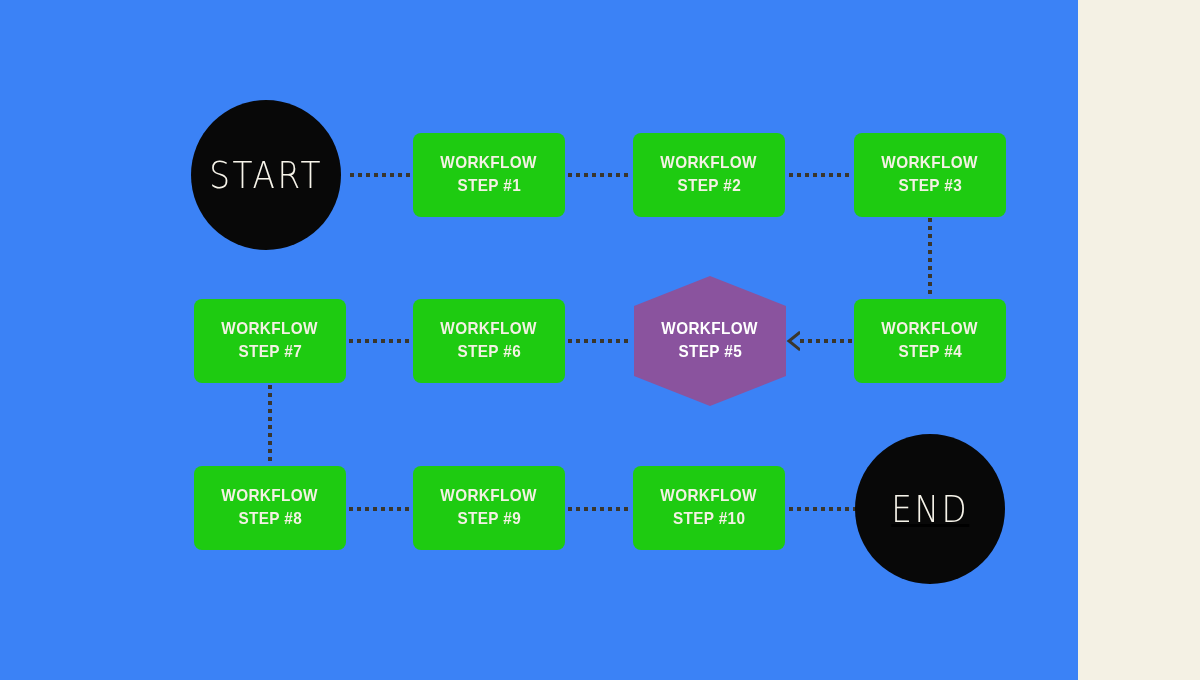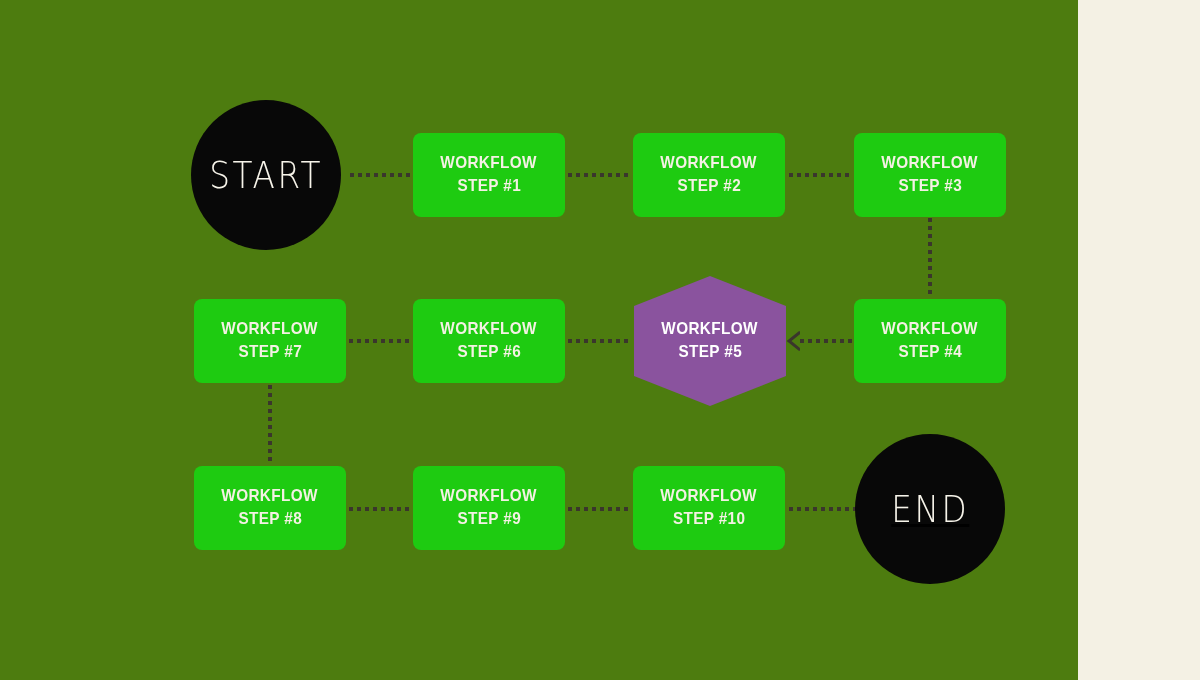--- a/index.html
+++ b/index.html
@@ -11,21 +11,21 @@
     width: 1200px;
     height: 680px;
     background: #f4f1e4;
     font-family: "Liberation Sans", "DejaVu Sans", sans-serif;
     overflow: hidden;
   }
   #canvas {
     position: relative;
     width: 1078px;
     height: 680px;
-    background: #4d7c0f;
+    background: #3b82f6;
   }
 
   
   .terminator {
     position: absolute;
     width: 150px;
     height: 150px;
     border-radius: 50%;
     background: #080808;
     display: flex;

